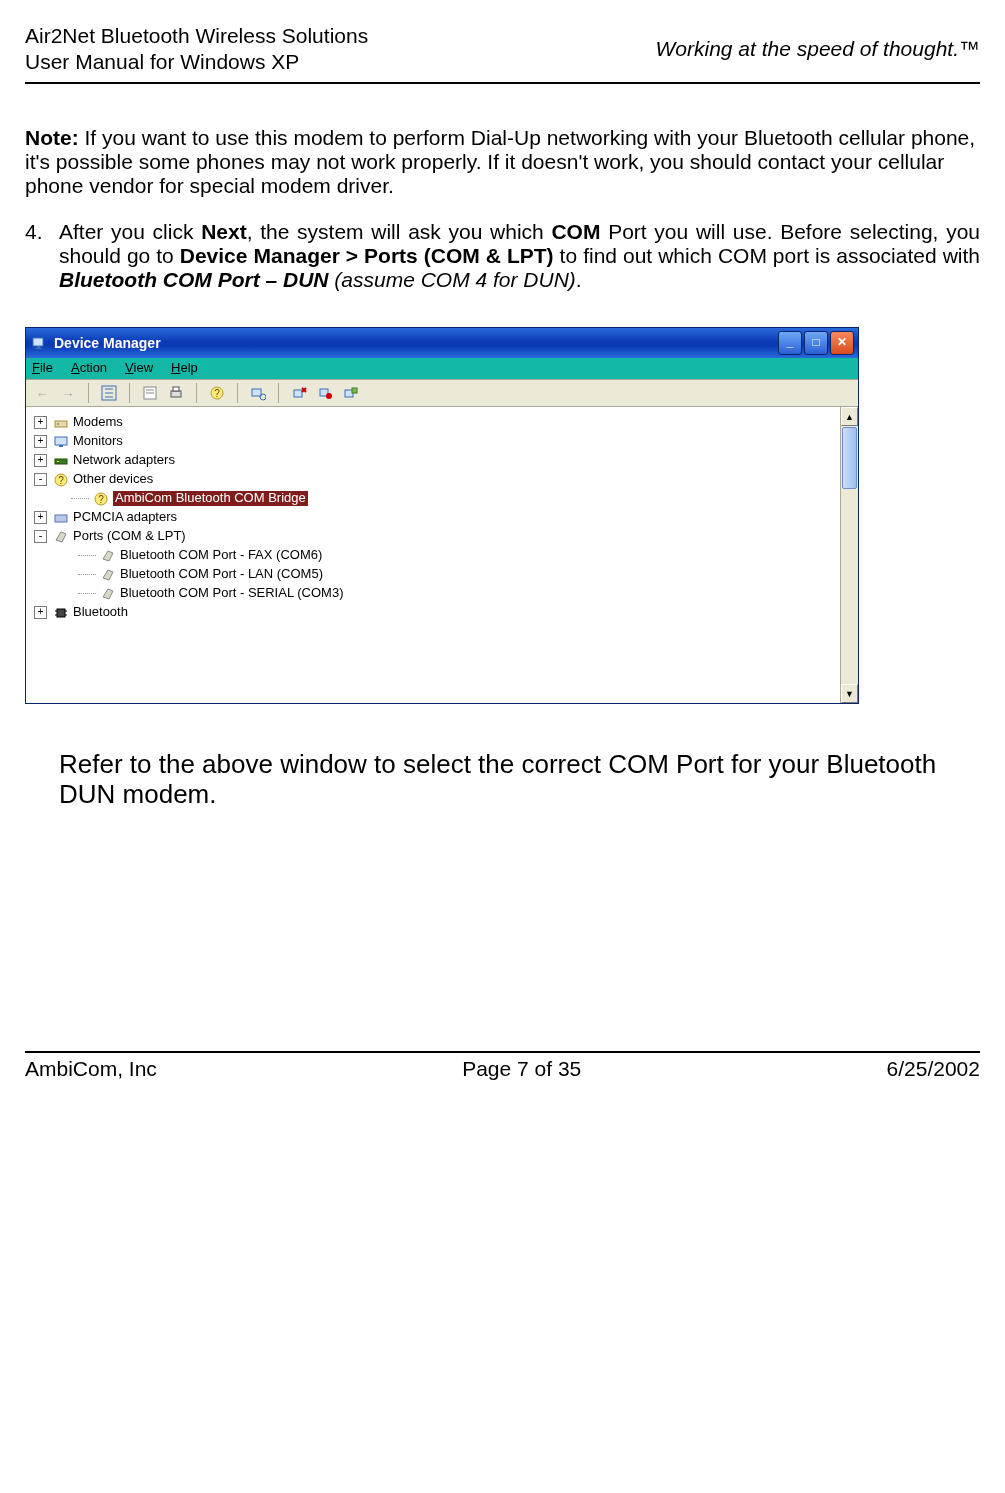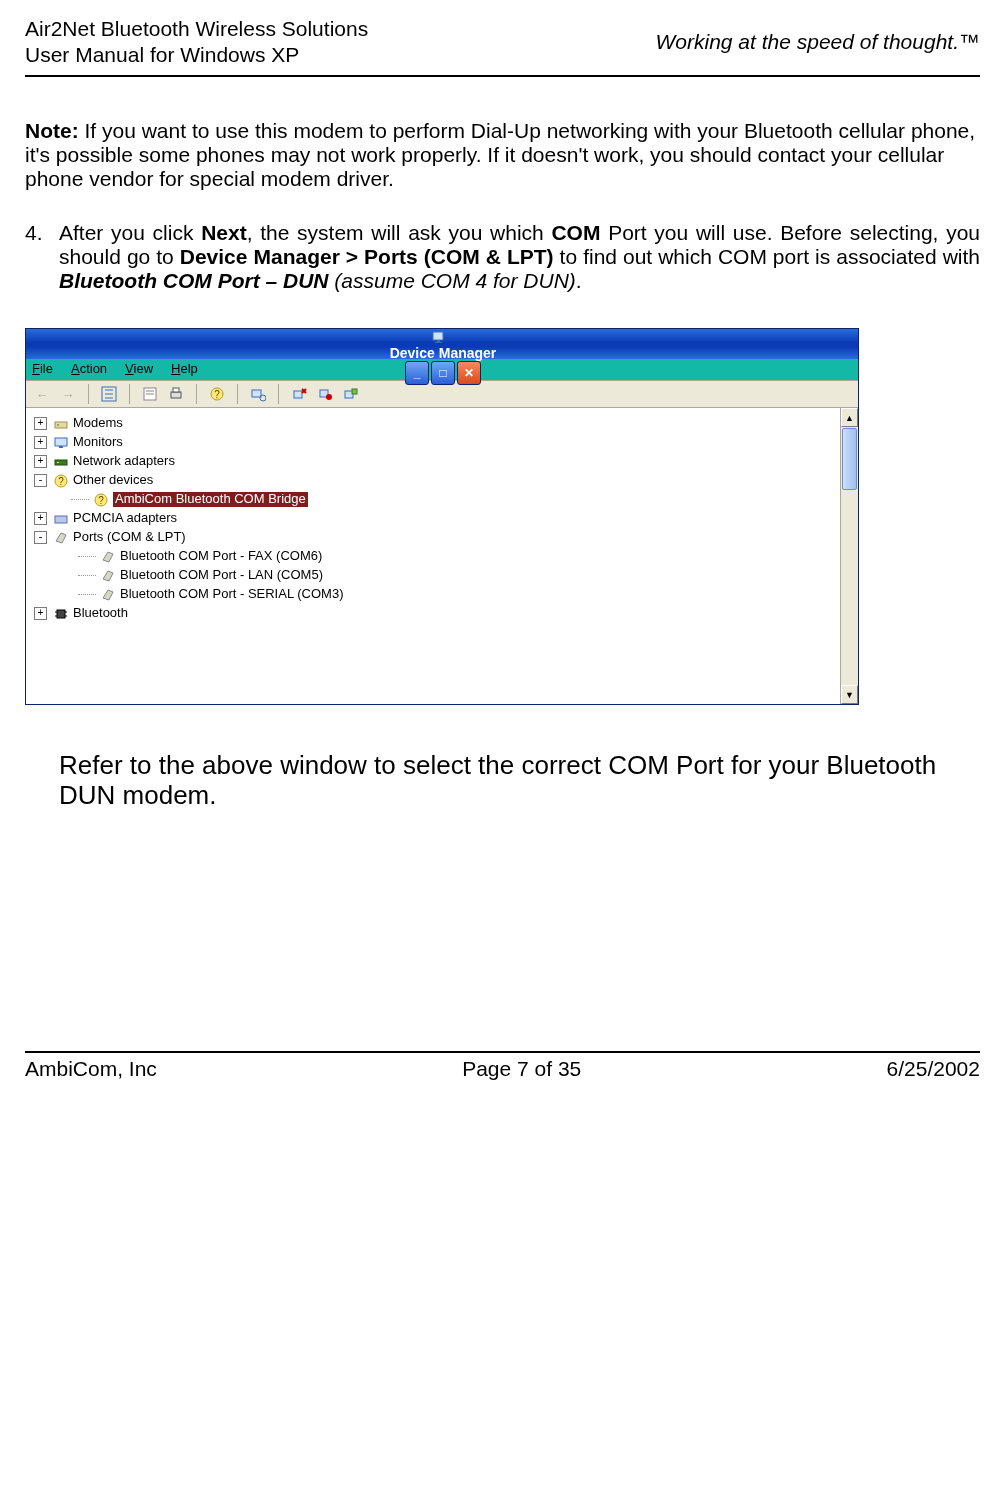--- a/index.html
+++ b/index.html
@@ -7,21 +7,21 @@
     padding: 0;
     background: #fff;
     font-family: Arial, Helvetica, sans-serif;
     color: #000;
   }
   .page {
     width: 1005px;
     height: 1113px;
     position: relative;
     box-sizing: border-box;
-    padding: 8px 25px;
+    padding: 15px 25px;
   }
   .header {
     display: flex;
     justify-content: space-between;
     align-items: center;
     padding: 8px 0 6px 0;
     border-bottom: 2px solid #000;
   }
   .header-left {
     font-size: 21px;
@@ -29,21 +29,21 @@
   }
   .header-right {
     font-size: 21px;
     font-style: italic;
   }
   .body-text {
     margin-top: 42px;
     font-size: 21px;
     line-height: 1.15;
   }
-  .note-para { margin: 0 0 30px 0; }
+  .note-para { margin: 0 0 22px 0; }
   .list-item { display:flex; }
   .li-num { width:34px; flex:none; }
   .li-body { flex:1; text-align: justify; }
   .bold { font-weight: bold; }
   .bolditalic { font-weight: bold; font-style: italic; }
   .italic { font-style: italic; }
 
   
   .shot-wrap { margin: 35px 0 0 0; }
   .win {
@@ -53,21 +53,20 @@
     font-family: Tahoma, Arial, sans-serif;
     font-size: 13px;
   }
   .titlebar {
     background: linear-gradient(to bottom, #2a6bdc 0%, #0a3bb5 45%, #0a3bb5 60%, #2a6bdc 100%);
     color: #fff;
     display:flex;
     align-items:center;
     height: 30px;
     padding: 0 4px 0 6px;
-    flex-direction: column;
   }
   .titlebar .app-icon {
     width:16px; height:16px; margin-right:6px;
     display:inline-flex; align-items:center; justify-content:center;
   }
   .titlebar .title { flex:1; font-weight:bold; font-size:14px; }
   .win-btns { display:flex; gap:2px; }
   .win-btn {
     width:22px; height:22px; border-radius:3px;
     display:flex; align-items:center; justify-content:center;

